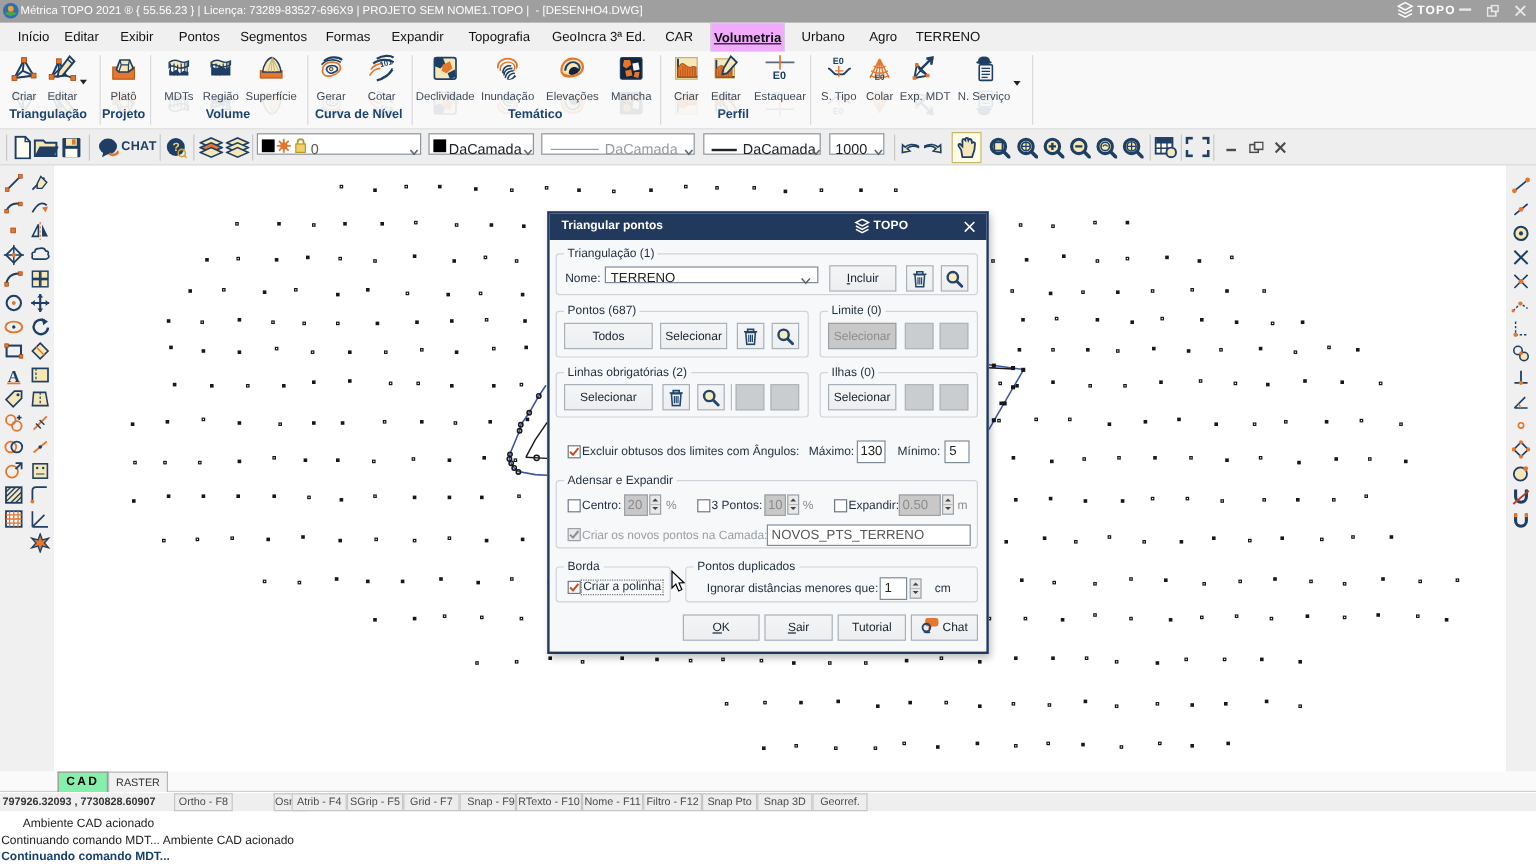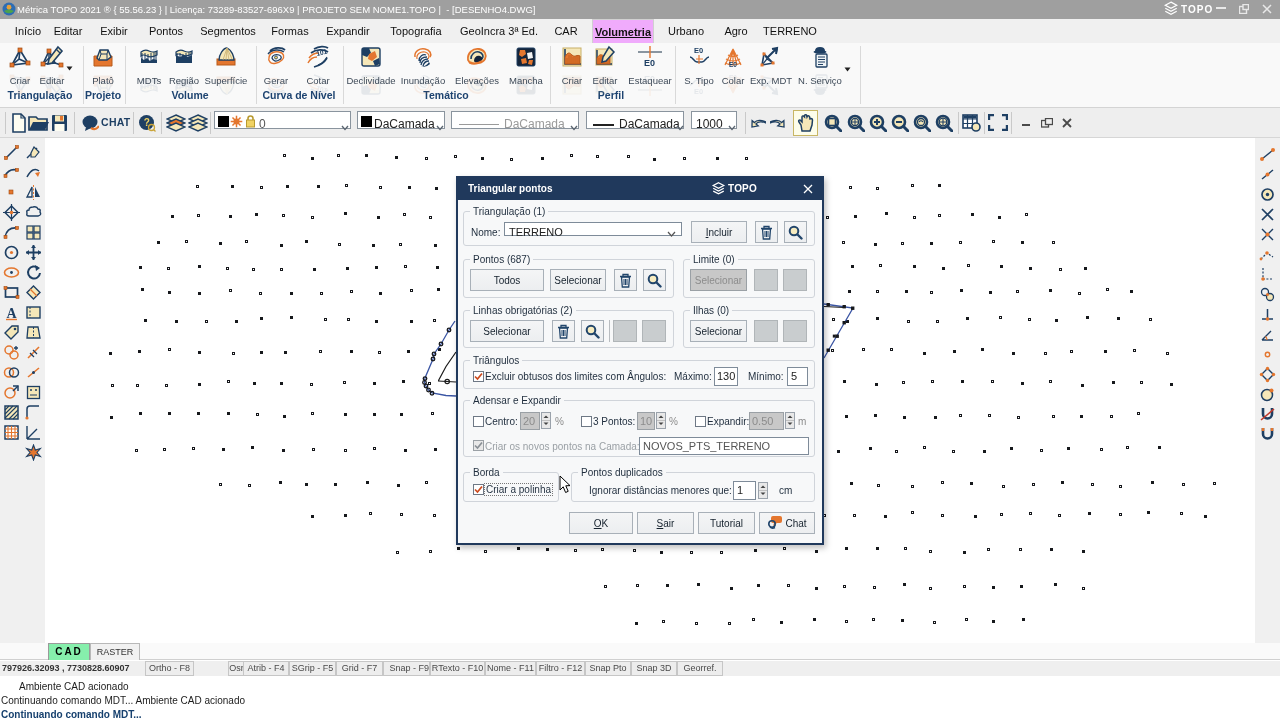--- a/index.html
+++ b/index.html
@@ -1553,23 +1553,20 @@
       </svg></div>
     <div class="abs" style="left:151px;top:142px;width:1px;height:22px;background:#b8bcc0;"></div>
     <div class="gbtn" style="left:155px;top:142px;width:24px;height:22px;"></div>
     <div class="gbtn" style="left:184px;top:142px;width:24px;height:22px;"></div>
     <div class="grp" style="left:225px;top:132px;width:132px;height:38px;">
       <div class="grplab">Ilhas (0)</div>
     </div>
     <div class="btn" style="left:232px;top:142px;width:57px;height:22px;line-height:21px;">Selecionar</div>
     <div class="gbtn" style="left:296px;top:142px;width:24px;height:22px;"></div>
     <div class="gbtn" style="left:325px;top:142px;width:24px;height:22px;"></div>
-    <div class="grp" style="left:5px;top:182px;width:352px;height:29px;">
-      <div class="grplab">Triângulos</div>
-    </div>
     <div class="cb" style="left:15px;top:193px;">
       <svg width="9" height="9" viewBox="0 0 9 9" style="display:block;margin:0px 0 0 0px;">
         <path d="M1,4.5 L3.5,7 L8,1.5" fill="none" stroke="#cc4a1e" stroke-width="1.7"></path>
       </svg>
     </div>
     <div class="dlab" style="left:27px;top:193px;">Excluir obtusos dos limites com Ângulos:</div>
     <div class="dlab" style="left:216px;top:193px;">Máximo:</div>
     <div class="dinput" style="left:256px;top:189px;width:24px;height:19px;">
       <span style="position:absolute;left:2px;top:2px;">130</span>
     </div>

